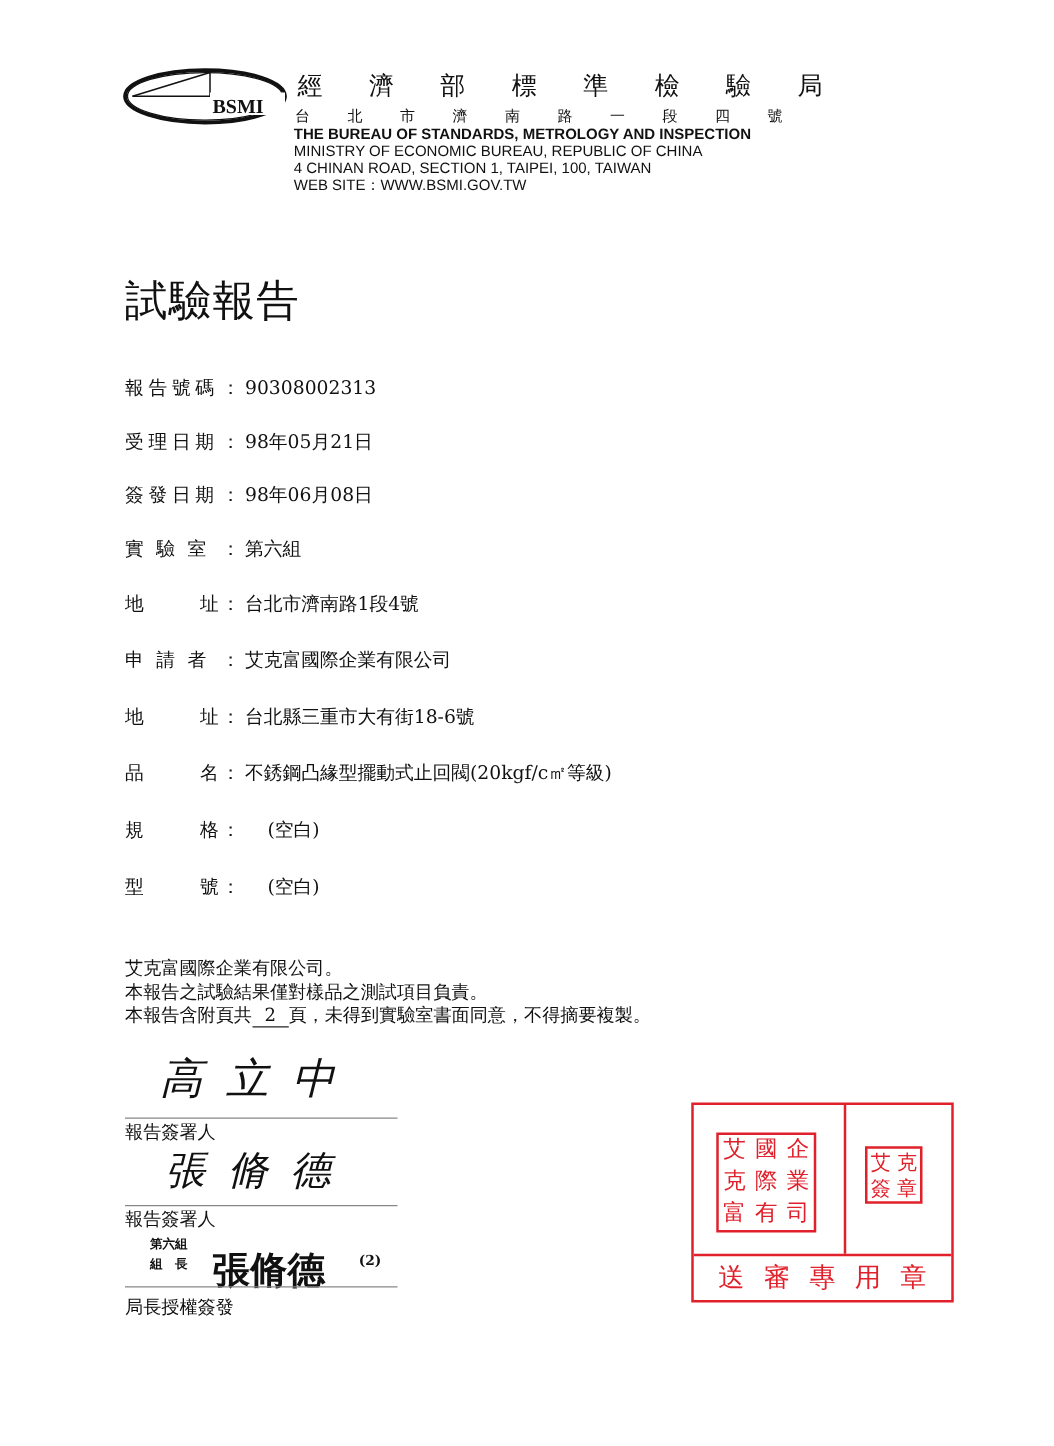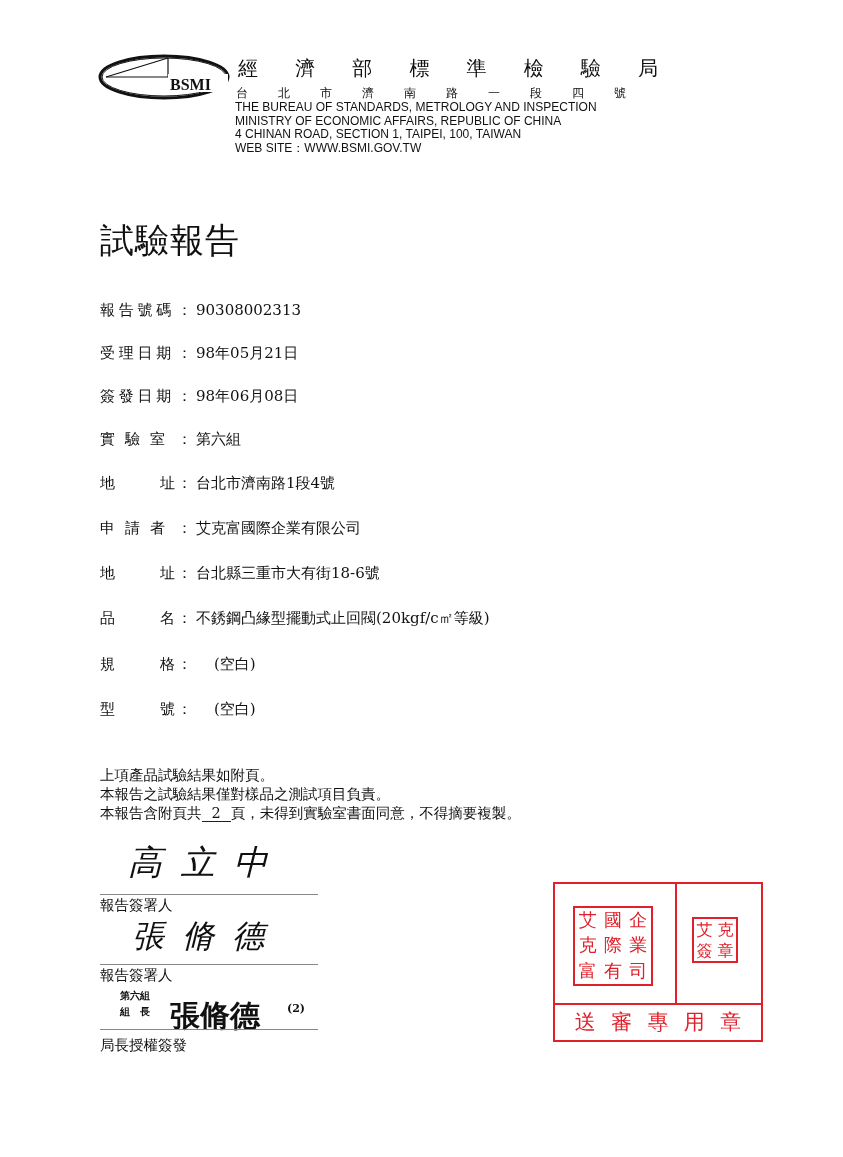--- a/index.html
+++ b/index.html
@@ -6,21 +6,21 @@
   body { width: 843px; height: 1157px; position: relative; overflow: hidden;
          font-family: "DejaVu Serif", "Liberation Serif", serif; color: #111; }
 
   .logo { position: absolute; left: 98px; top: 52px; width: 135px; height: 50px; }
   .hdr-cn1 { position: absolute; left: 238px; top: 55px; width: 420px;
              font-size: 20px; display: flex; justify-content: space-between; letter-spacing: 0; }
   .hdr-cn2 { position: absolute; left: 236px; top: 85px; width: 390px;
              font-size: 12px; display: flex; justify-content: space-between; }
   .hdr-en { position: absolute; left: 235px; top: 101px;
             font-family: "Liberation Sans", sans-serif; font-size: 12px; line-height: 13.5px; }
-  .hdr-en .bold { font-weight: normal; }
+  .hdr-en .bold { font-weight: bold; }
 
   .title { position: absolute; left: 100px; top: 218px; font-size: 34px; letter-spacing: 1px; }
 
   .field { position: absolute; left: 100px; font-size: 15px; display: flex; }
   .field .lbl { width: 92px; display: flex; justify-content: space-between; }
   .field .lbl .colon { margin-left: 2px; }
   .field .val { margin-left: 4px; text-align: center; }
   .field .val.indent { margin-left: 22px; }
 
   .notes { position: absolute; left: 100px; top: 766px; font-size: 14.5px; line-height: 19px; }
@@ -76,21 +76,21 @@
   <span>濟</span>
   <span>南</span>
   <span>路</span>
   <span>一</span>
   <span>段</span>
   <span>四</span>
   <span>號</span>
 </div>
 <div class="hdr-en">
   <div class="bold">THE BUREAU OF STANDARDS, METROLOGY AND INSPECTION</div>
-  <div>MINISTRY OF ECONOMIC AFFAIRS, REPUBLIC OF CHINA</div>
+  <div>MINISTRY OF ECONOMIC BUREAU, REPUBLIC OF CHINA</div>
   <div>4 CHINAN ROAD, SECTION 1, TAIPEI, 100, TAIWAN</div>
   <div>WEB SITE：WWW.BSMI.GOV.TW</div>
 </div>
 
 <div class="title">試驗報告</div>
 
 <div class="field" style="top:301px;">
   <span class="lbl">
     <span>報</span>
       <span>告</span>
@@ -173,21 +173,21 @@
 <div class="field" style="top:700px;">
   <span class="lbl">
     <span>型</span>
       <span style="margin-left:auto">號</span>
       <span class="colon">：</span>
   </span>
   <span class="val indent">(空白)</span>
 </div>
 
 <div class="notes">
-  <div>上項產品試驗結果如附頁。</div>
+  <div>艾克富國際企業有限公司。</div>
   <div>本報告之試驗結果僅對樣品之測試項目負責。</div>
   <div>
     <span>本報告含附頁共</span><span class="ul">2</span><span>頁，未得到實驗室書面同意，不得摘要複製。</span>
   </div>
 </div>
 
 <div class="sig-hand" style="left:128px; top:840px; font-size:34px; letter-spacing:4px; font-style:italic;">高 立 中</div>
 <div class="sig-line" style="top:894px;"></div>
 <div class="sig-label" style="top:896px;">報告簽署人</div>
 

